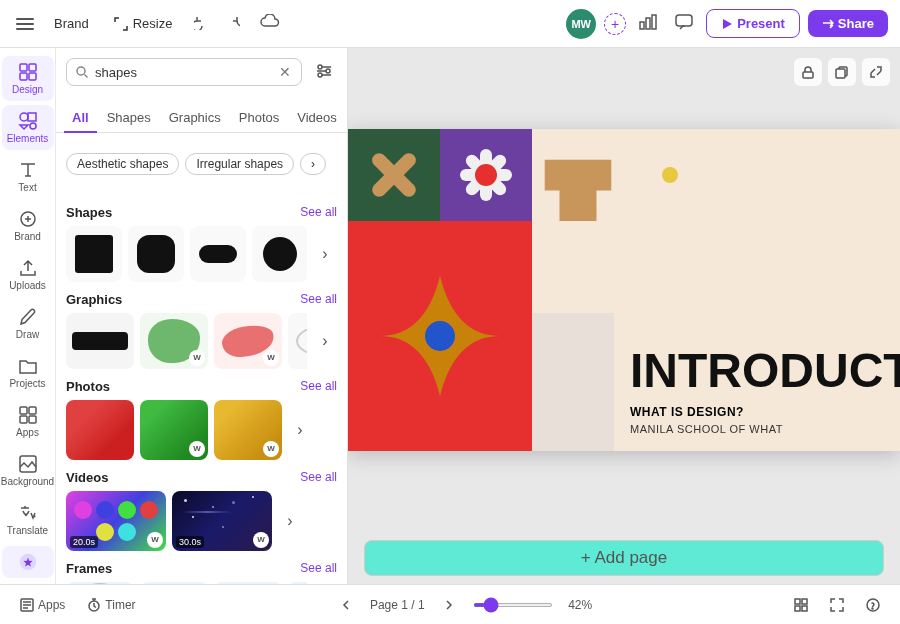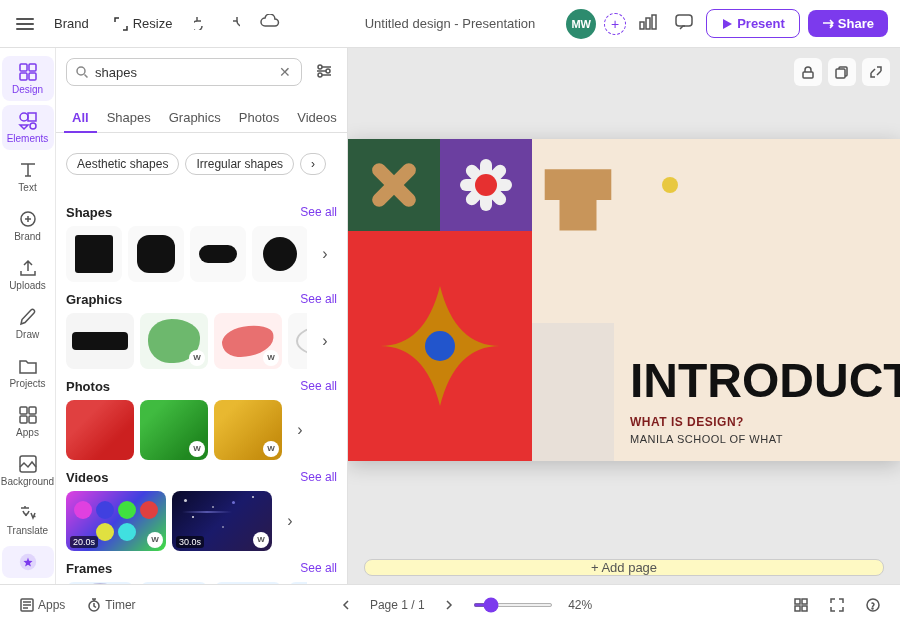--- a/index.html
+++ b/index.html
@@ -225,35 +225,36 @@
       border-radius: 8px;
       top: 50%; left: 50%;
       transform-origin: center;
     }
     .x-shape::before { transform: translate(-50%, -50%) rotate(45deg); }
     .x-shape::after { transform: translate(-50%, -50%) rotate(-45deg); }
 
     
     .slide-text-area { position: absolute; right: 0; top: 0; width: 286px; height: 322px; background: #f5e8d8; padding: 20px 16px 16px; display: flex; flex-direction: column; justify-content: flex-end; }
     .slide-main-title { font-size: 48px; font-weight: 900; color: #111; line-height: 1; text-transform: uppercase; font-family: 'Arial Black', 'Impact', sans-serif; }
-    .slide-subtitle { font-size: 12px; font-weight: 700; color: #7f1d1d; margin-top: 10px; letter-spacing: 0.5px; }
+    .slide-subtitle { font-size: 12px; font-weight: 700; color: #000000; margin-top: 10px; letter-spacing: 0.5px; }
     .slide-school { font-size: 11px; color: #333; margin-top: 4px; letter-spacing: 0.5px; }
 
     
     .add-page-bar {
       padding: 8px 16px;
       display: flex;
       justify-content: center;
     }
     .add-page-btn {
       width: 572px;
+      padding: 7px;
       border: 1.5px solid #ccc;
       border-radius: 8px;
-      background: #fef9c3;
-      font-size: 13px;
+      background: #5eead4;
+      font-size: 17px;
       color: #555;
       cursor: pointer;
       text-align: center;
     }
 
     
     .bottom-bar {
       height: 40px;
       background: #fff;
       border-top: 1px solid #e0e0e0;
@@ -337,23 +338,20 @@
             <path d="M13 7a5 5 0 105-5"></path>
             <path d="M13 3v4H9"></path>
           </svg>
       </button>
     </div>
     <button class="cloud-btn">
       <svg width="20" height="16" viewBox="0 0 20 16" fill="none" stroke="#555" stroke-width="1.5">
           <path d="M15 12H5a4 4 0 010-8 5 5 0 019.9 1A3 3 0 0115 12z"></path>
         </svg>
     </button>
-  </div>
-  <div class="toolbar-center">
-    <span>Untitled design - Presentation</span>
   </div>
   <div class="toolbar-right">
     <div class="avatar">
       <span>MW</span>
     </div>
     <button style="background:none;border:none;cursor:pointer;width:22px;height:22px;border-radius:50%;border:1.5px dashed #7c3aed;display:flex;align-items:center;justify-content:center;color:#7c3aed;font-size:14px;">+</button>
     <button style="background:none;border:none;cursor:pointer;padding:5px;">
       <svg width="18" height="16" viewBox="0 0 18 16" fill="none" stroke="#555" stroke-width="1.5">
           <rect x="1" y="8" width="4" height="7"></rect>
           <rect x="7" y="4" width="4" height="11"></rect>

